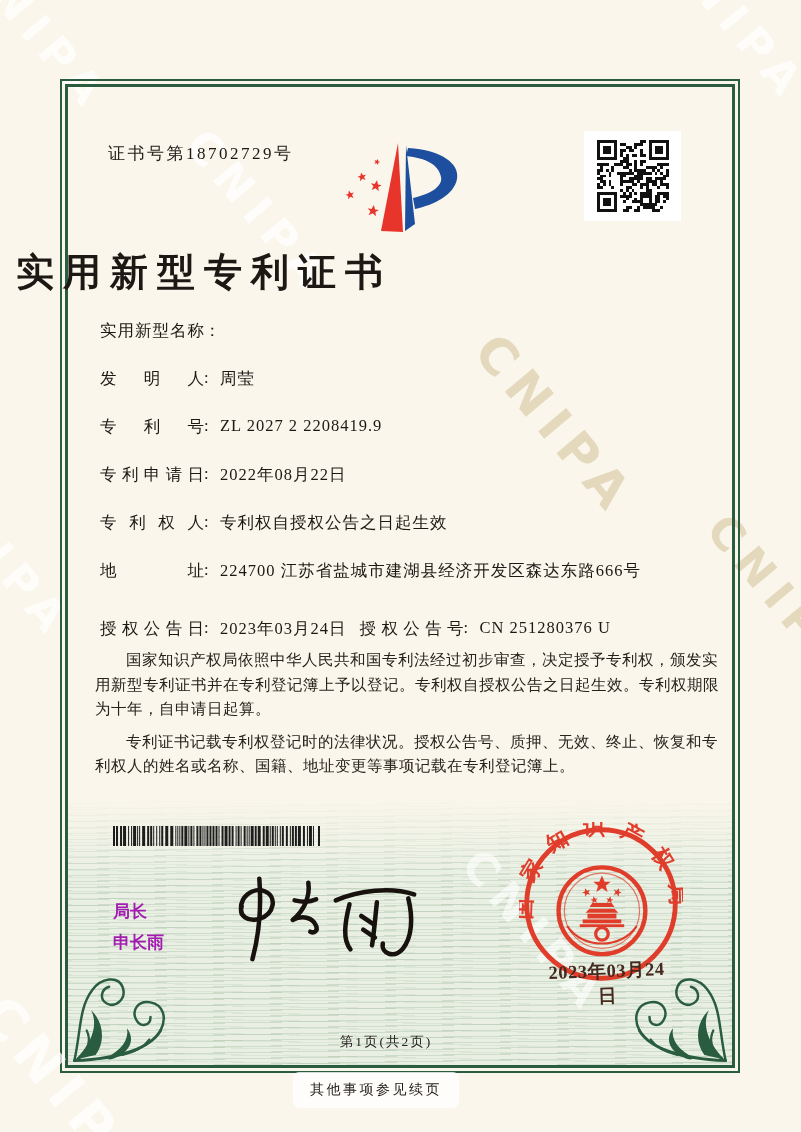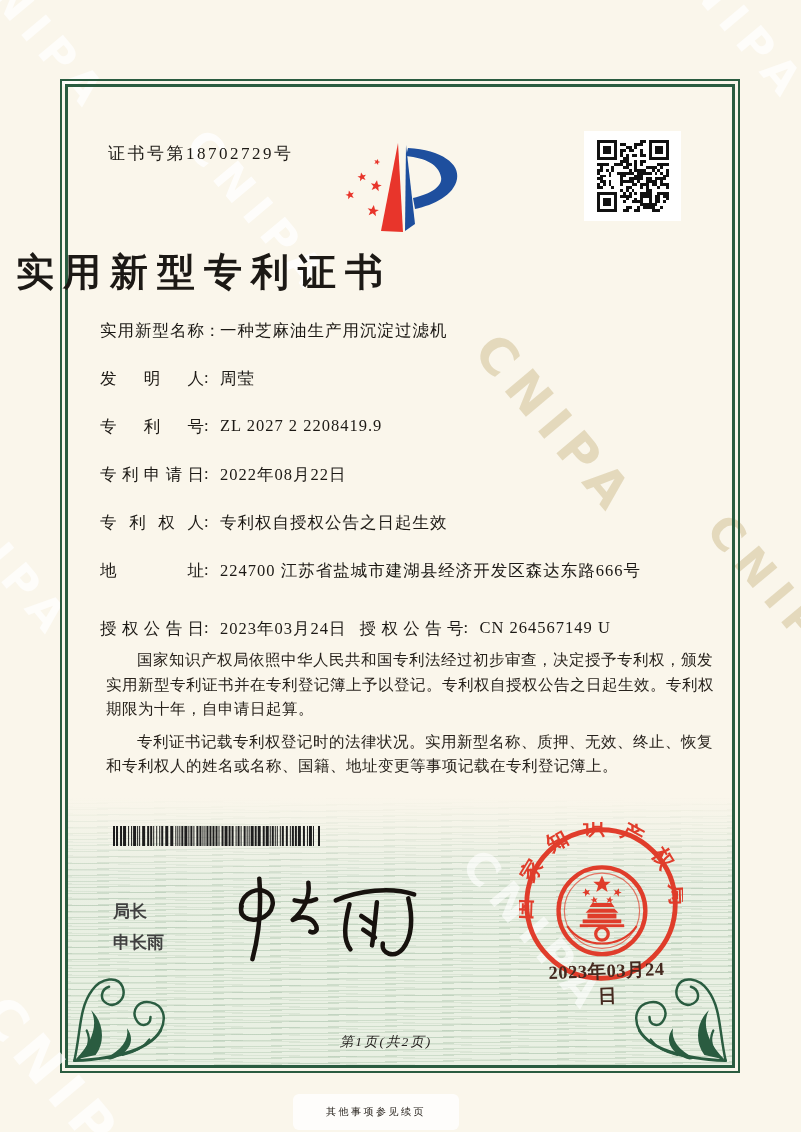--- a/index.html
+++ b/index.html
@@ -32,21 +32,20 @@
   .wm5{left:-99px;top:531px;}
   .wm6{left:681px;top:571px;}
   .wm7{left:436px;top:906px;color:rgba(255,255,255,.6);z-index:3;}
   .wm8{left:-49px;top:1061px;font-size:54px;z-index:3;}
   
   .frame{
     position:absolute;left:65px;top:84px;width:664px;height:978px;
     border:3px solid var(--frame_green);
     outline:2px solid var(--frame_green);outline-offset:3px;
     z-index:2;
-    font-style:italic;
   }
   .green-band{
     position:absolute;left:0;right:0;bottom:0;height:268px;
     background:linear-gradient(180deg, rgba(232,239,227,0) 0, rgba(232,239,227,.9) 80px, #e9f0e3 150px);
   }
   .green-band::after{
     content:"";position:absolute;inset:0;
     background:
       repeating-linear-gradient(179deg, rgba(96,142,104,.20) 0 1.2px, rgba(0,0,0,0) 1.2px 6px),
       repeating-linear-gradient(181deg, rgba(96,142,104,.10) 0 1.2px, rgba(0,0,0,0) 1.2px 7px);
@@ -74,42 +73,42 @@
   }
   
   .fields{position:absolute;left:100px;top:320px;right:70px;z-index:3;font-size:16.5px;}
   .f-row{height:48px;display:flex;align-items:flex-start;}
   .f-label{display:inline-block;width:104px;text-align:justify;text-align-last:justify;}
   .f-sep{display:inline-block;width:16px;}
   .f-value{letter-spacing:1px;white-space:nowrap;}
   .f-group{display:flex;margin-top:10px;}
   .f-group.second{margin-left:13px;}
   
-  .paras{position:absolute;left:106px;right:76px;top:648px;z-index:3;color:#27221c;}
+  .paras{position:absolute;left:95px;right:76px;top:648px;z-index:3;color:#27221c;}
   .paras p{margin:0;text-indent:2em;font-size:15.5px;line-height:24.5px;letter-spacing:.5px;}
   .paras p + p{margin-top:8px;}
   
   .barcode{position:absolute;left:113px;top:826px;width:207px;height:20px;z-index:3;}
   .barcode svg{width:100%;height:100%;}
   .signer{
     position:absolute;left:113px;top:896px;z-index:3;
     font-family:Liberation Sans, sans-serif;
-    font-weight:700;font-size:17px;line-height:31px;color:#404040;
+    font-weight:700;font-size:17px;line-height:31px;color:#a21caf;
   }
   .signature{position:absolute;left:226px;top:870px;width:196px;height:92px;z-index:3;}
   .seal{position:absolute;left:519px;top:822px;width:164px;height:164px;z-index:5;}
   .seal-date{
     position:absolute;left:543px;top:958px;width:128px;z-index:6;text-align:center;
     font-size:18.5px;font-weight:700;color:#45291f;letter-spacing:.5px;transform:rotate(-2deg);
   }
   .continuation{
     position:absolute;left:293px;top:1072px;width:166px;height:36px;z-index:3;
     background:rgba(255,255,255,.8);border-radius:6px;
     display:flex;align-items:center;justify-content:center;
-    font-size:10px;letter-spacing:2.5px;color:#211c16;margin-top:22px;
+    font-size:14px;letter-spacing:2.5px;color:#211c16;
   }
 </style>
 </head>
 <body>
 
 <div class="page">
 
   <span class="wm wm1">CNIPA</span>
   <span class="wm wm2">CNIPA</span>
   <span class="wm wm3">CNIPA</span>
@@ -387,21 +386,20 @@
         <rect x="2" y="20" width="3" height="3" fill="#111"></rect>
       </svg>
   </div>
 
   <div class="doc-title">实用新型专利证书</div>
 
   <div class="fields">
     <div class="f-row">
       <span class="f-label">实用新型名称</span>
         <span class="f-sep">：</span>
-        <span class="f-value">一种芝麻油生产用沉淀过滤机</span>
     </div>
     <div class="f-row">
       <span class="f-label">发明人</span>
         <span class="f-sep">:</span>
         <span class="f-value">周莹</span>
     </div>
     <div class="f-row">
       <span class="f-label">专利号</span>
         <span class="f-sep">:</span>
         <span class="f-value">ZL 2027 2 2208419.9</span>
@@ -423,28 +421,28 @@
     </div>
     <div class="f-row">
       <span class="f-group">
         <span class="f-label">授权公告日</span>
           <span class="f-sep">:</span>
           <span class="f-value">2023年03月24日</span>
       </span>
       <span class="f-group second">
         <span class="f-label">授权公告号</span>
           <span class="f-sep">:</span>
-          <span class="f-value">CN 264567149 U</span>
+          <span class="f-value">CN 251280376 U</span>
       </span>
     </div>
   </div>
 
   <div class="paras">
     <p>国家知识产权局依照中华人民共和国专利法经过初步审查，决定授予专利权，颁发实用新型专利证书并在专利登记簿上予以登记。专利权自授权公告之日起生效。专利权期限为十年，自申请日起算。</p>
-    <p>专利证书记载专利权登记时的法律状况。实用新型名称、质押、无效、终止、恢复和专利权人的姓名或名称、国籍、地址变更等事项记载在专利登记簿上。</p>
+    <p>专利证书记载专利权登记时的法律状况。授权公告号、质押、无效、终止、恢复和专利权人的姓名或名称、国籍、地址变更等事项记载在专利登记簿上。</p>
   </div>
 
   <div class="barcode">
     <svg id="barcode-svg" viewBox="0 0 206 19" preserveAspectRatio="none">
         <rect x="0" y="0" width="2" height="19" fill="#1d1d1d"></rect>
         <rect x="3" y="0" width="2" height="19" fill="#1d1d1d"></rect>
         <rect x="7" y="0" width="2" height="19" fill="#1d1d1d"></rect>
         <rect x="10" y="0" width="3" height="19" fill="#1d1d1d"></rect>
         <rect x="15" y="0" width="1" height="19" fill="#1d1d1d"></rect>
         <rect x="18" y="0" width="1" height="19" fill="#1d1d1d"></rect>

